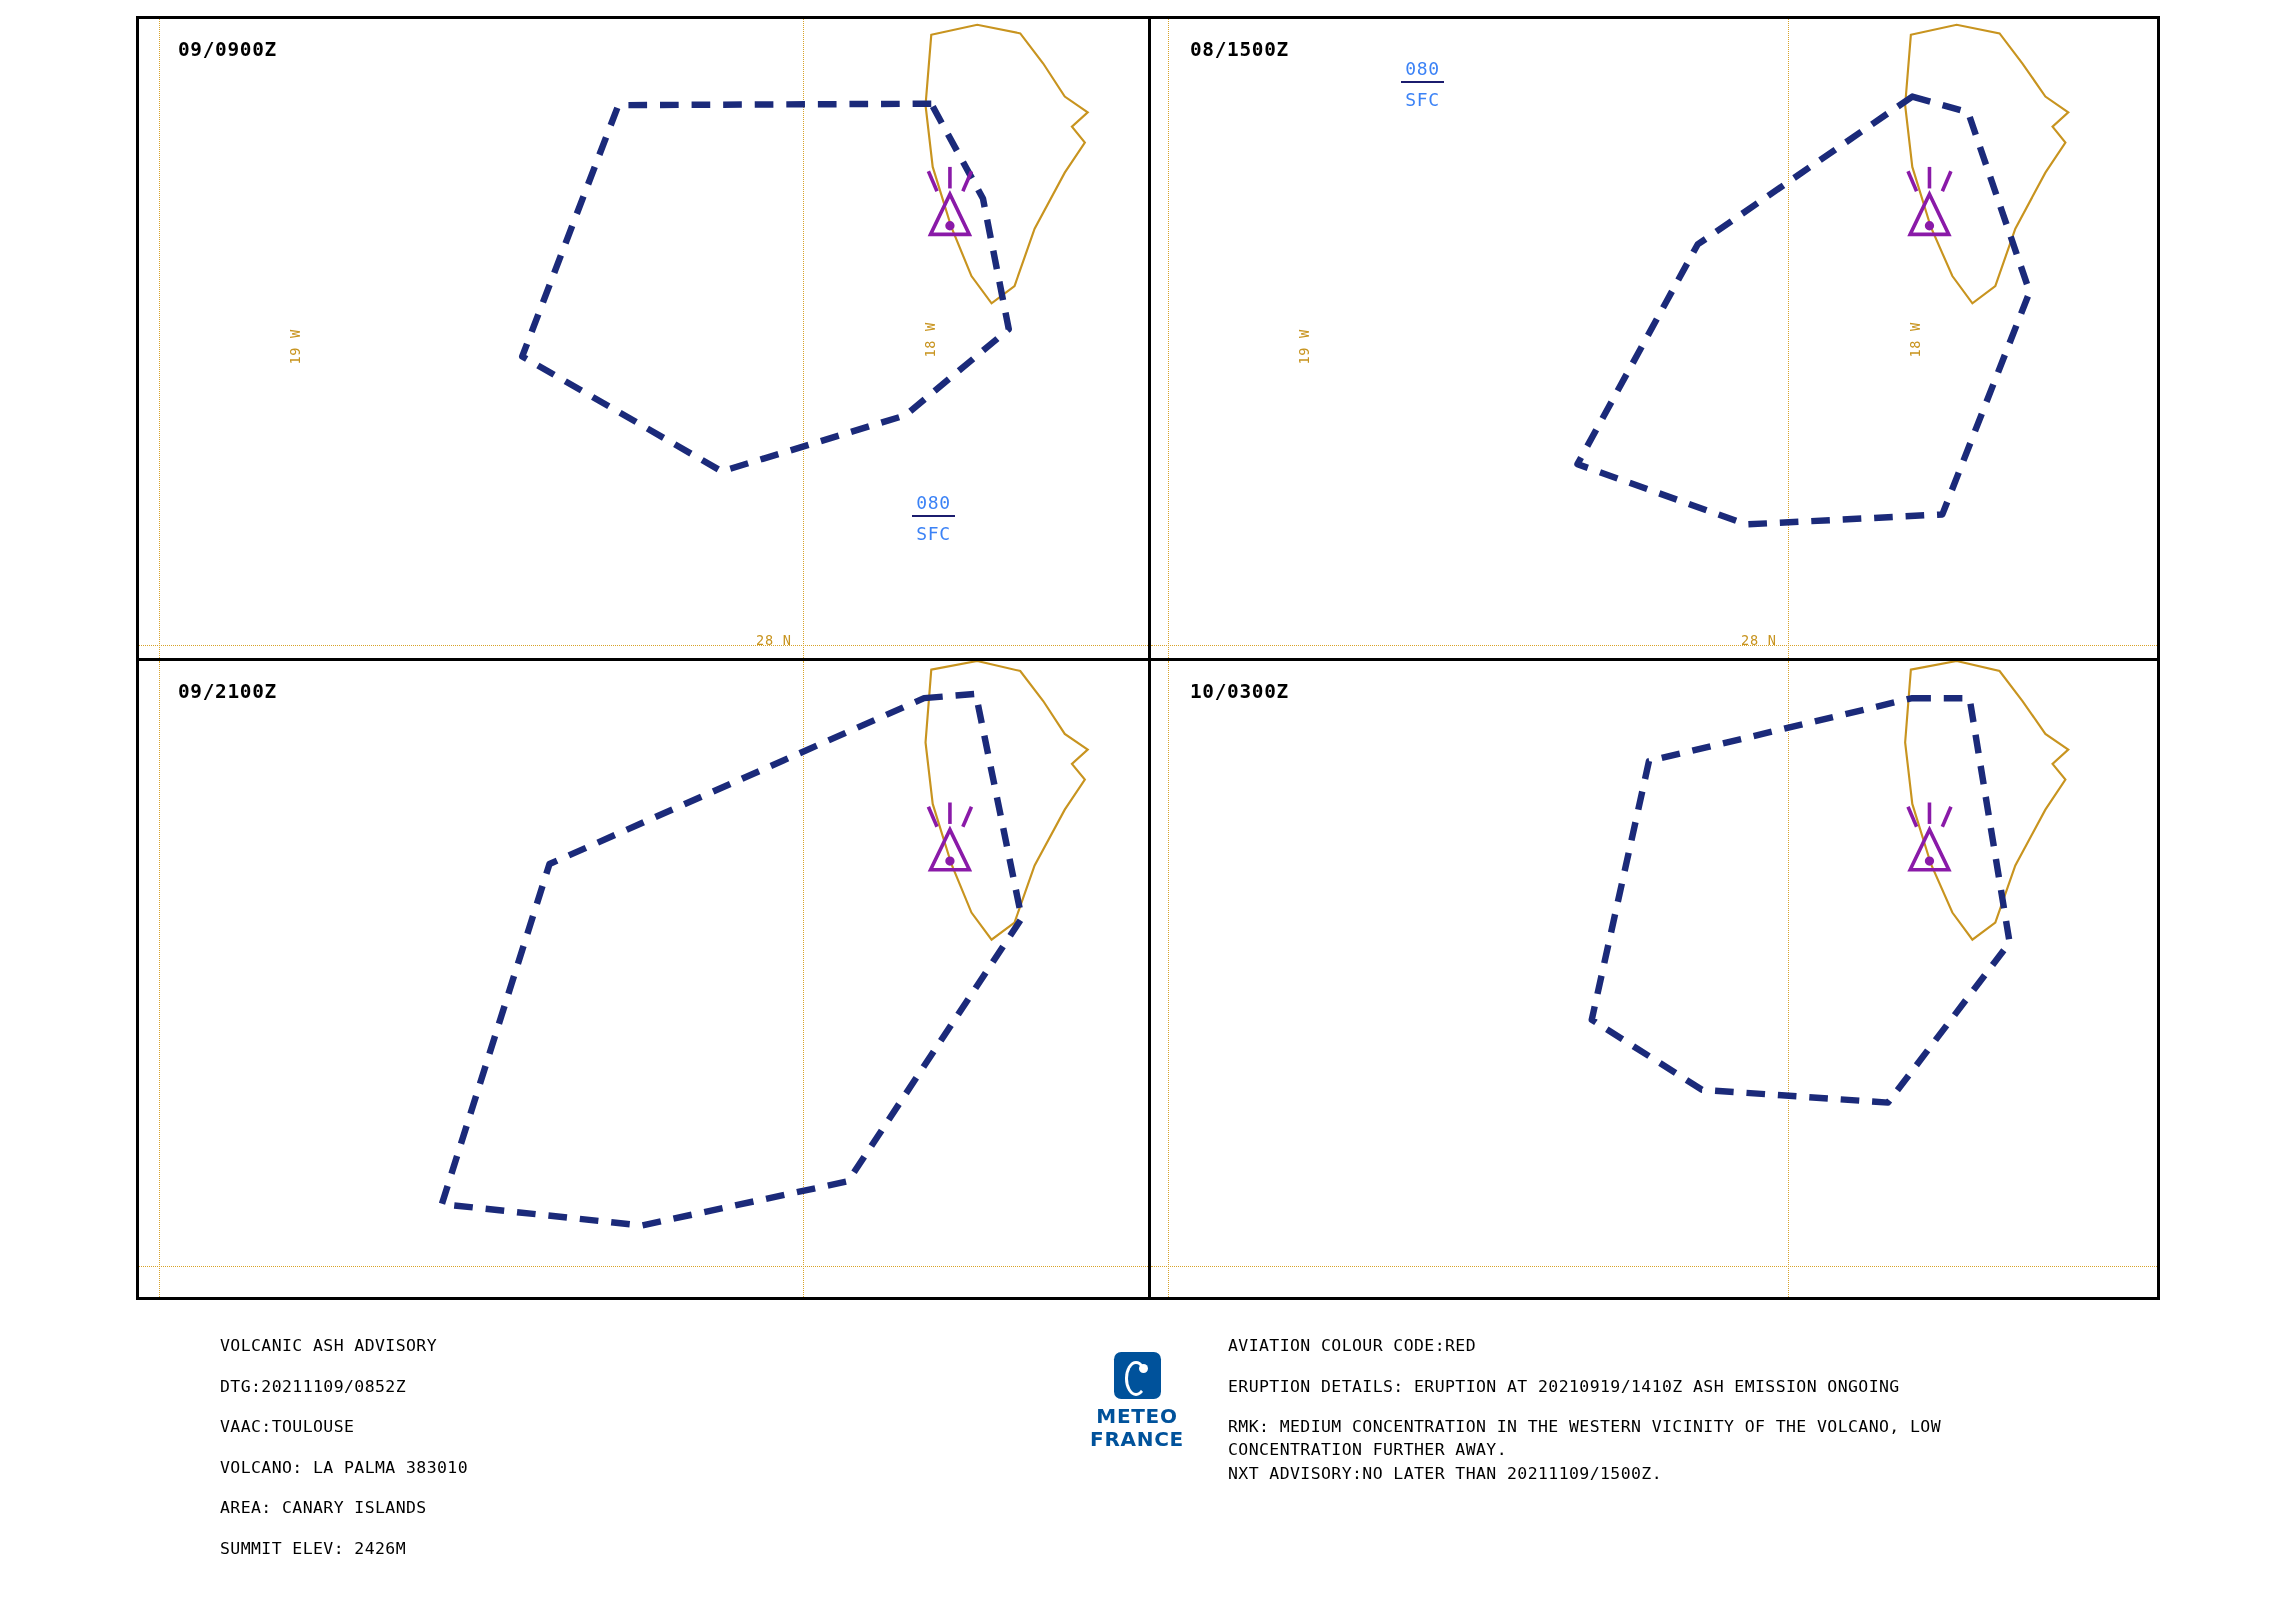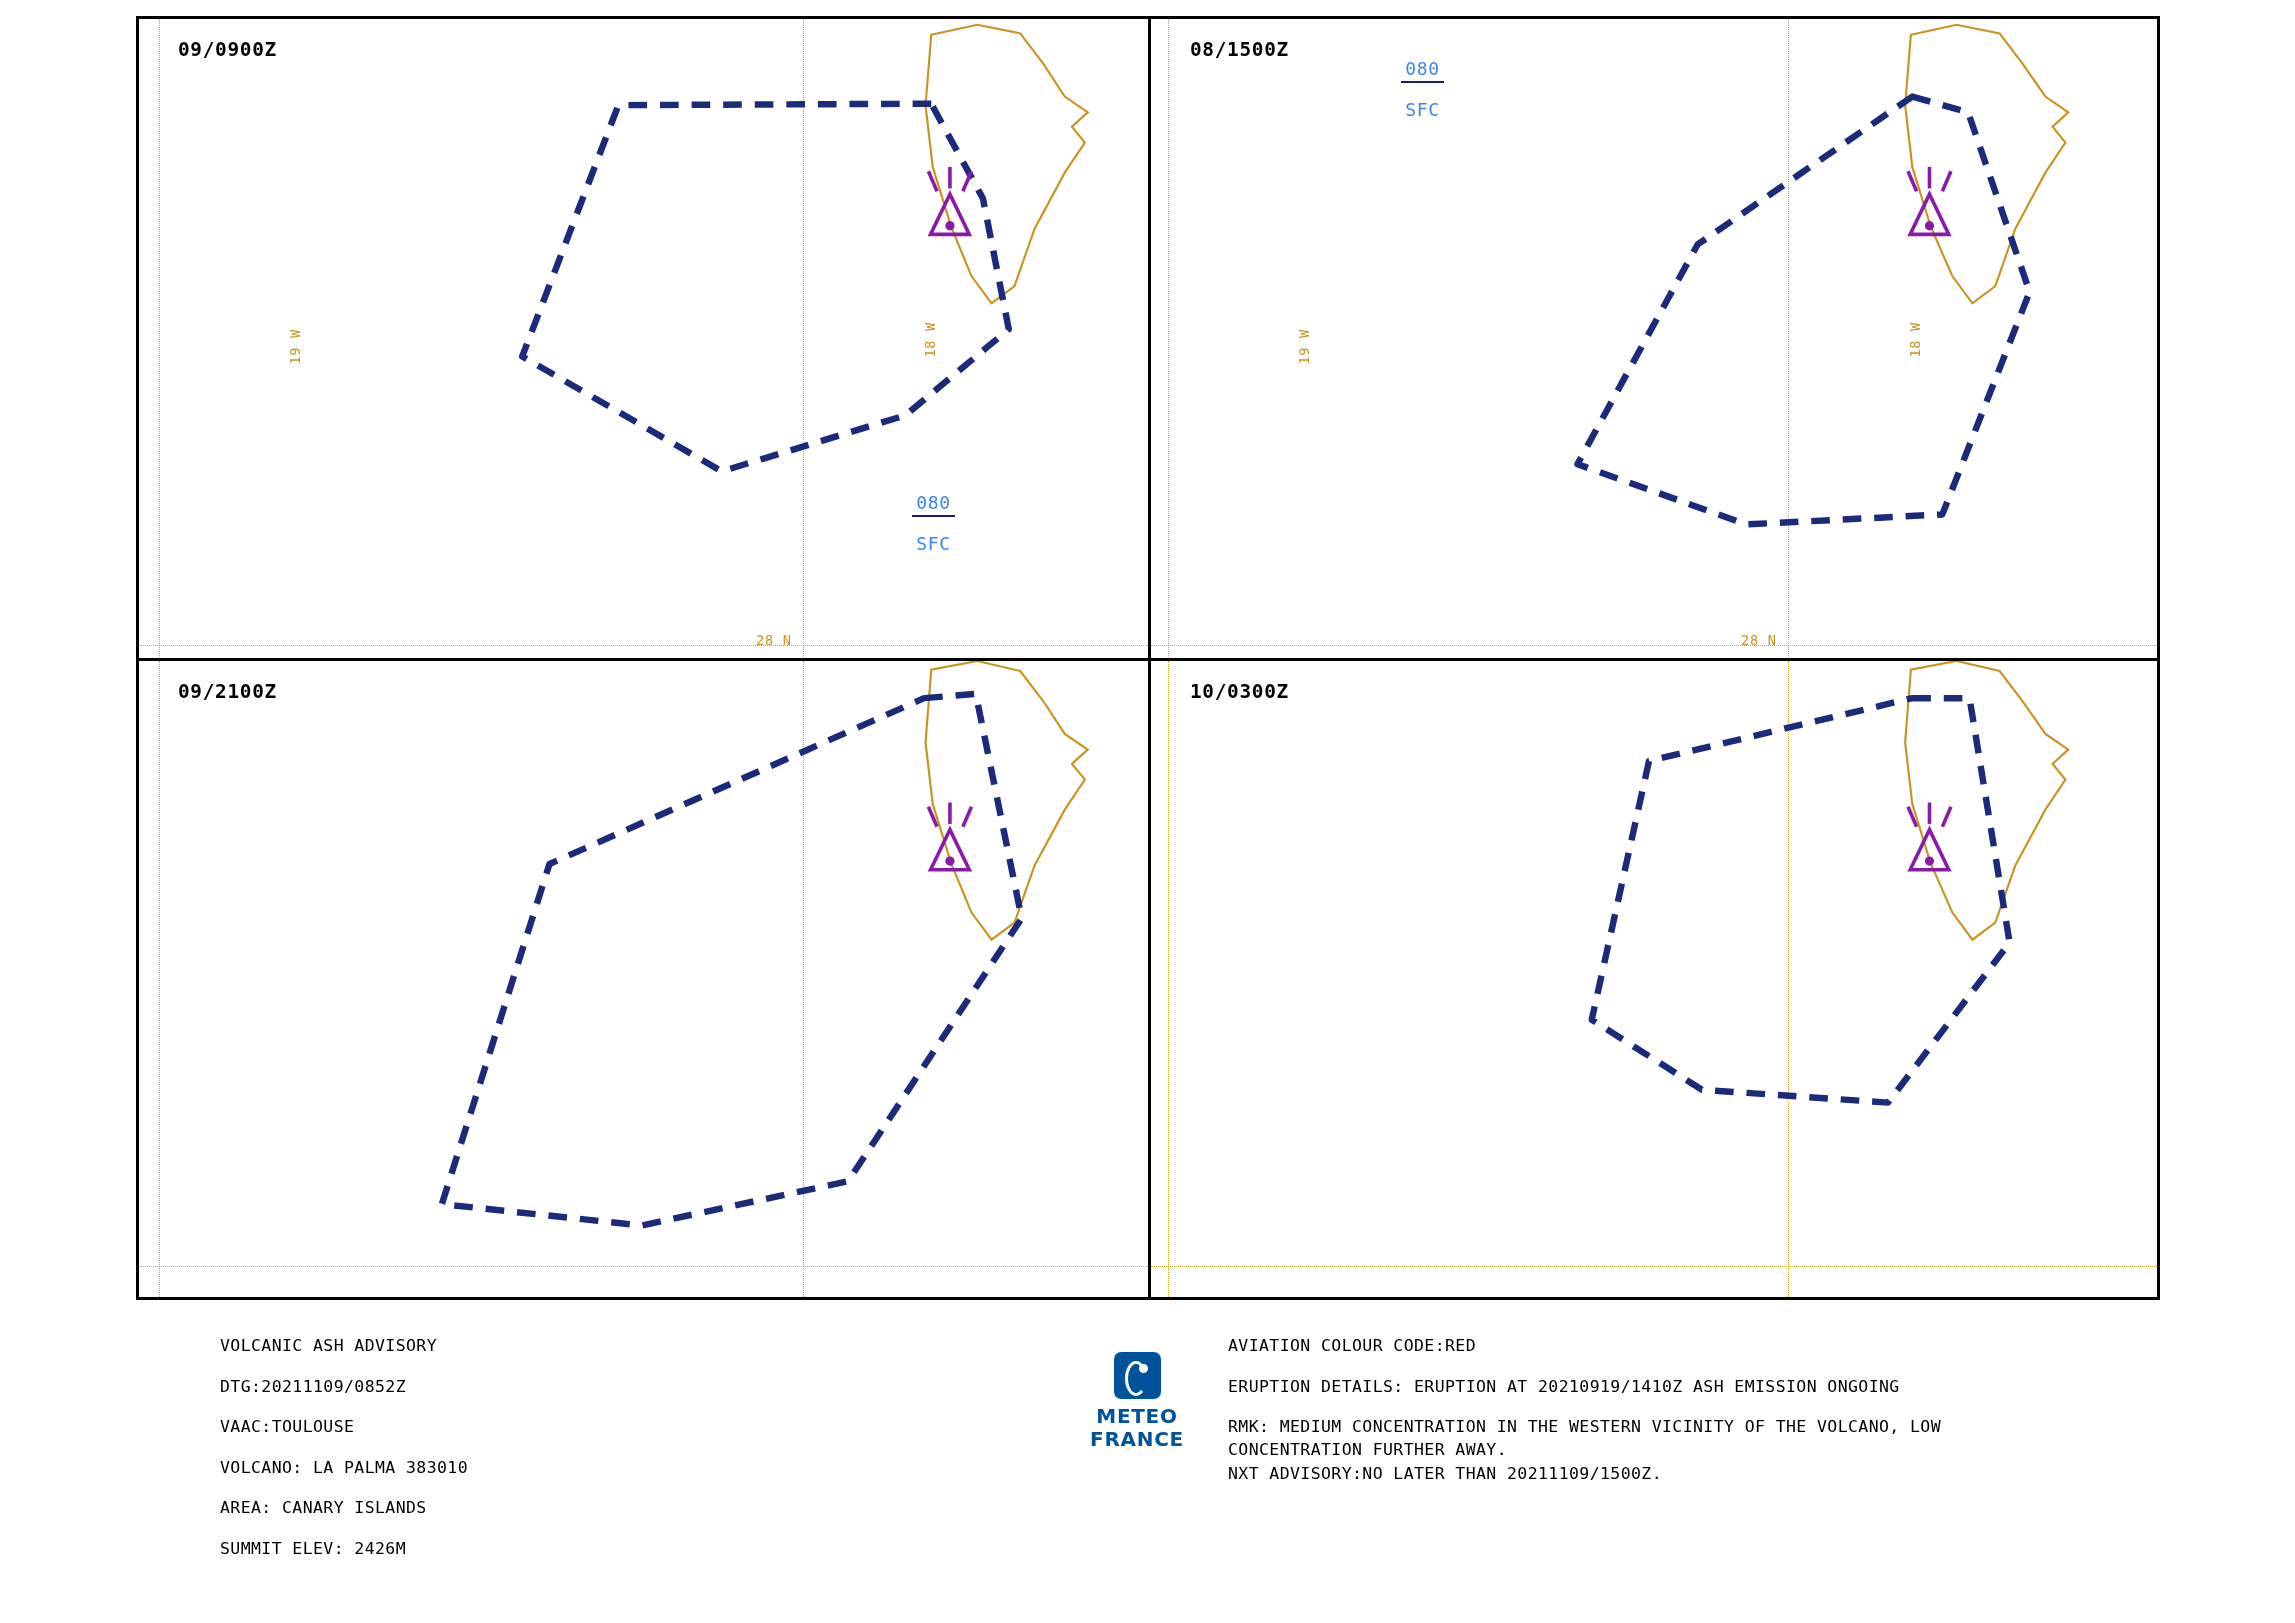--- a/index.html
+++ b/index.html
@@ -94,21 +94,21 @@
     font-size: 18px;
     line-height: 1.25;
     letter-spacing: 0.7px;
   }
   .flbox .top {
     border-bottom: 2.2px solid #1b1c6e;
     padding: 0 4.3px 0.7px 4.3px;
     display: inline-block;
   }
   .flbox .bot {
-    padding-top: 16px;
+    padding-top: 6px;
     display: block;
   }
 
   svg.layer {
     position: absolute;
     left: 0;
     top: 0;
     width: 100%;
     height: 100%;
     overflow: visible;

